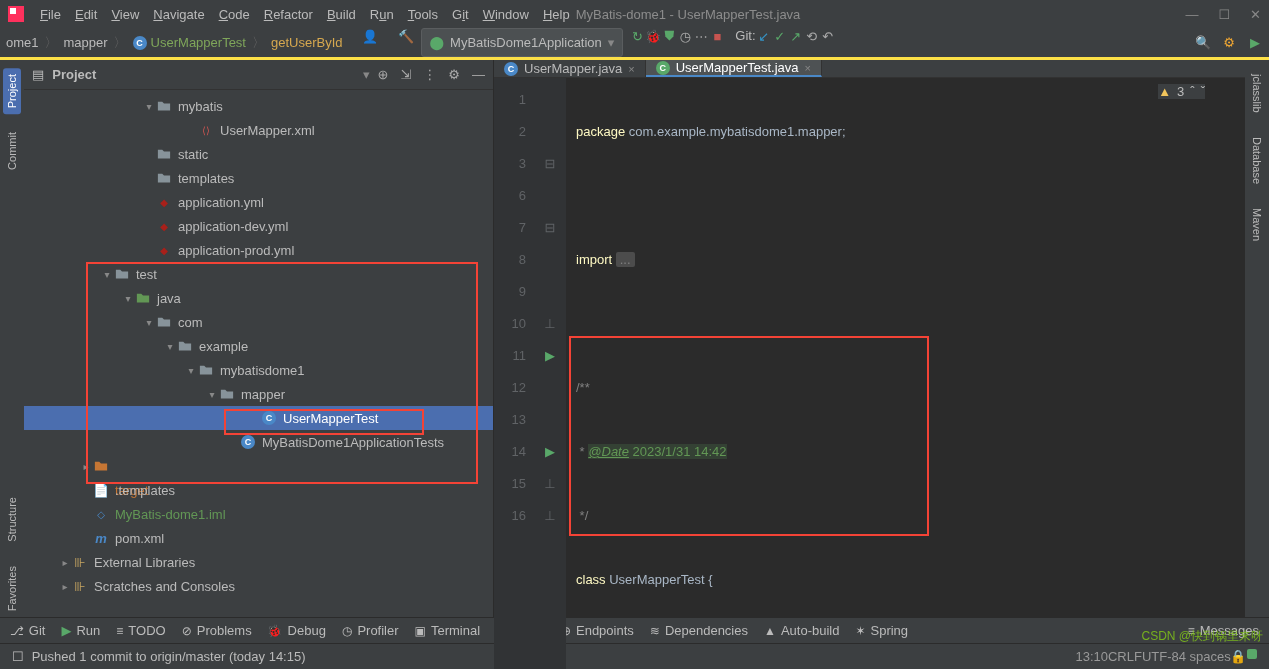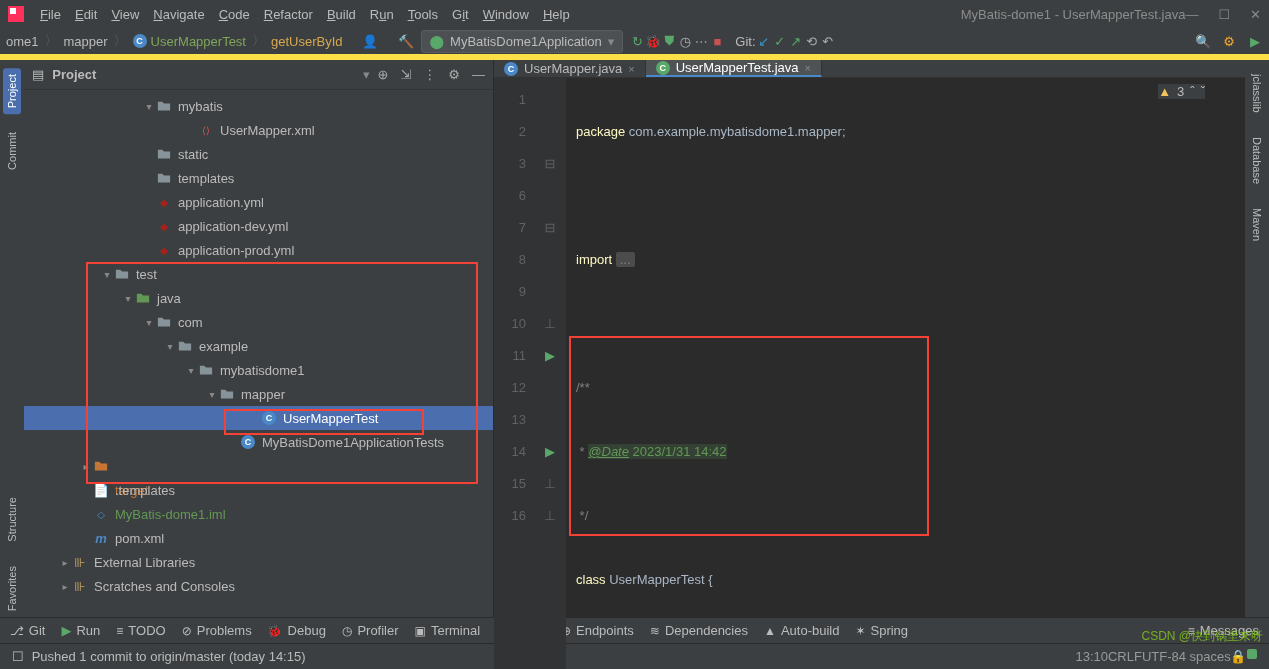--- a/index.html
+++ b/index.html
@@ -2,23 +2,23 @@
 <html><head>
 <meta charset="utf-8">
 <style>
 *{margin:0;padding:0;box-sizing:border-box;font-family:"Segoe UI",Arial,sans-serif;font-size:13px;user-select:none}
 body{width:1269px;height:669px;background:#3c3f41;color:#bbb;overflow:hidden;position:relative}
 .titlebar{height:28px;display:flex;align-items:center;padding:8px 8px;background:#3c3f41}
 .app-icon{width:16px;height:16px;margin-right:10px;display:inline-flex}
 .menu-items{display:flex;gap:2px}
 .menu-items span{padding:3px 6px;cursor:pointer}
 .menu-items span u{text-decoration:underline}
-.window-title{flex:1;text-align:right;color:#8c8c8c}
+.window-title{flex:1;text-align:left;color:#8c8c8c}
 .window-btns{display:flex;gap:20px;color:#888}
-.toolbar{height:32px;display:flex;align-items:center;padding:0 6px;background:#3c3f41;border-bottom:6px solid #fde047}
+.toolbar{height:32px;display:flex;padding:0 6px;background:#3c3f41;border-bottom:3px solid #fde047}
 .breadcrumb{display:flex;align-items:center;gap:4px;font-size:12px}
 .bc-sep{color:#666;margin:0 2px}
 .bc-item{color:#bbb}
 .bc-green{color:#7fa65a}
 .bc-yellow{color:#d6a84f}
 .app-dropdown{background:#4c5052;border:1px solid #5a5d5f;border-radius:3px;padding:3px 8px;display:flex;align-items:center;gap:6px;margin:0 6px}
 .tb-actions{display:flex;align-items:center;gap:10px;margin-left:auto}
 .tb-icon{width:16px;height:16px;display:inline-flex;align-items:center;justify-content:center;color:#aaa;cursor:pointer}
 .main-area{display:flex;height:calc(100% - 28px - 32px - 26px - 26px)}
 .left-tool-strip,.right-tool-strip{width:24px;background:#3c3f41;display:flex;flex-direction:column;align-items:center;padding-top:8px;gap:12px}

